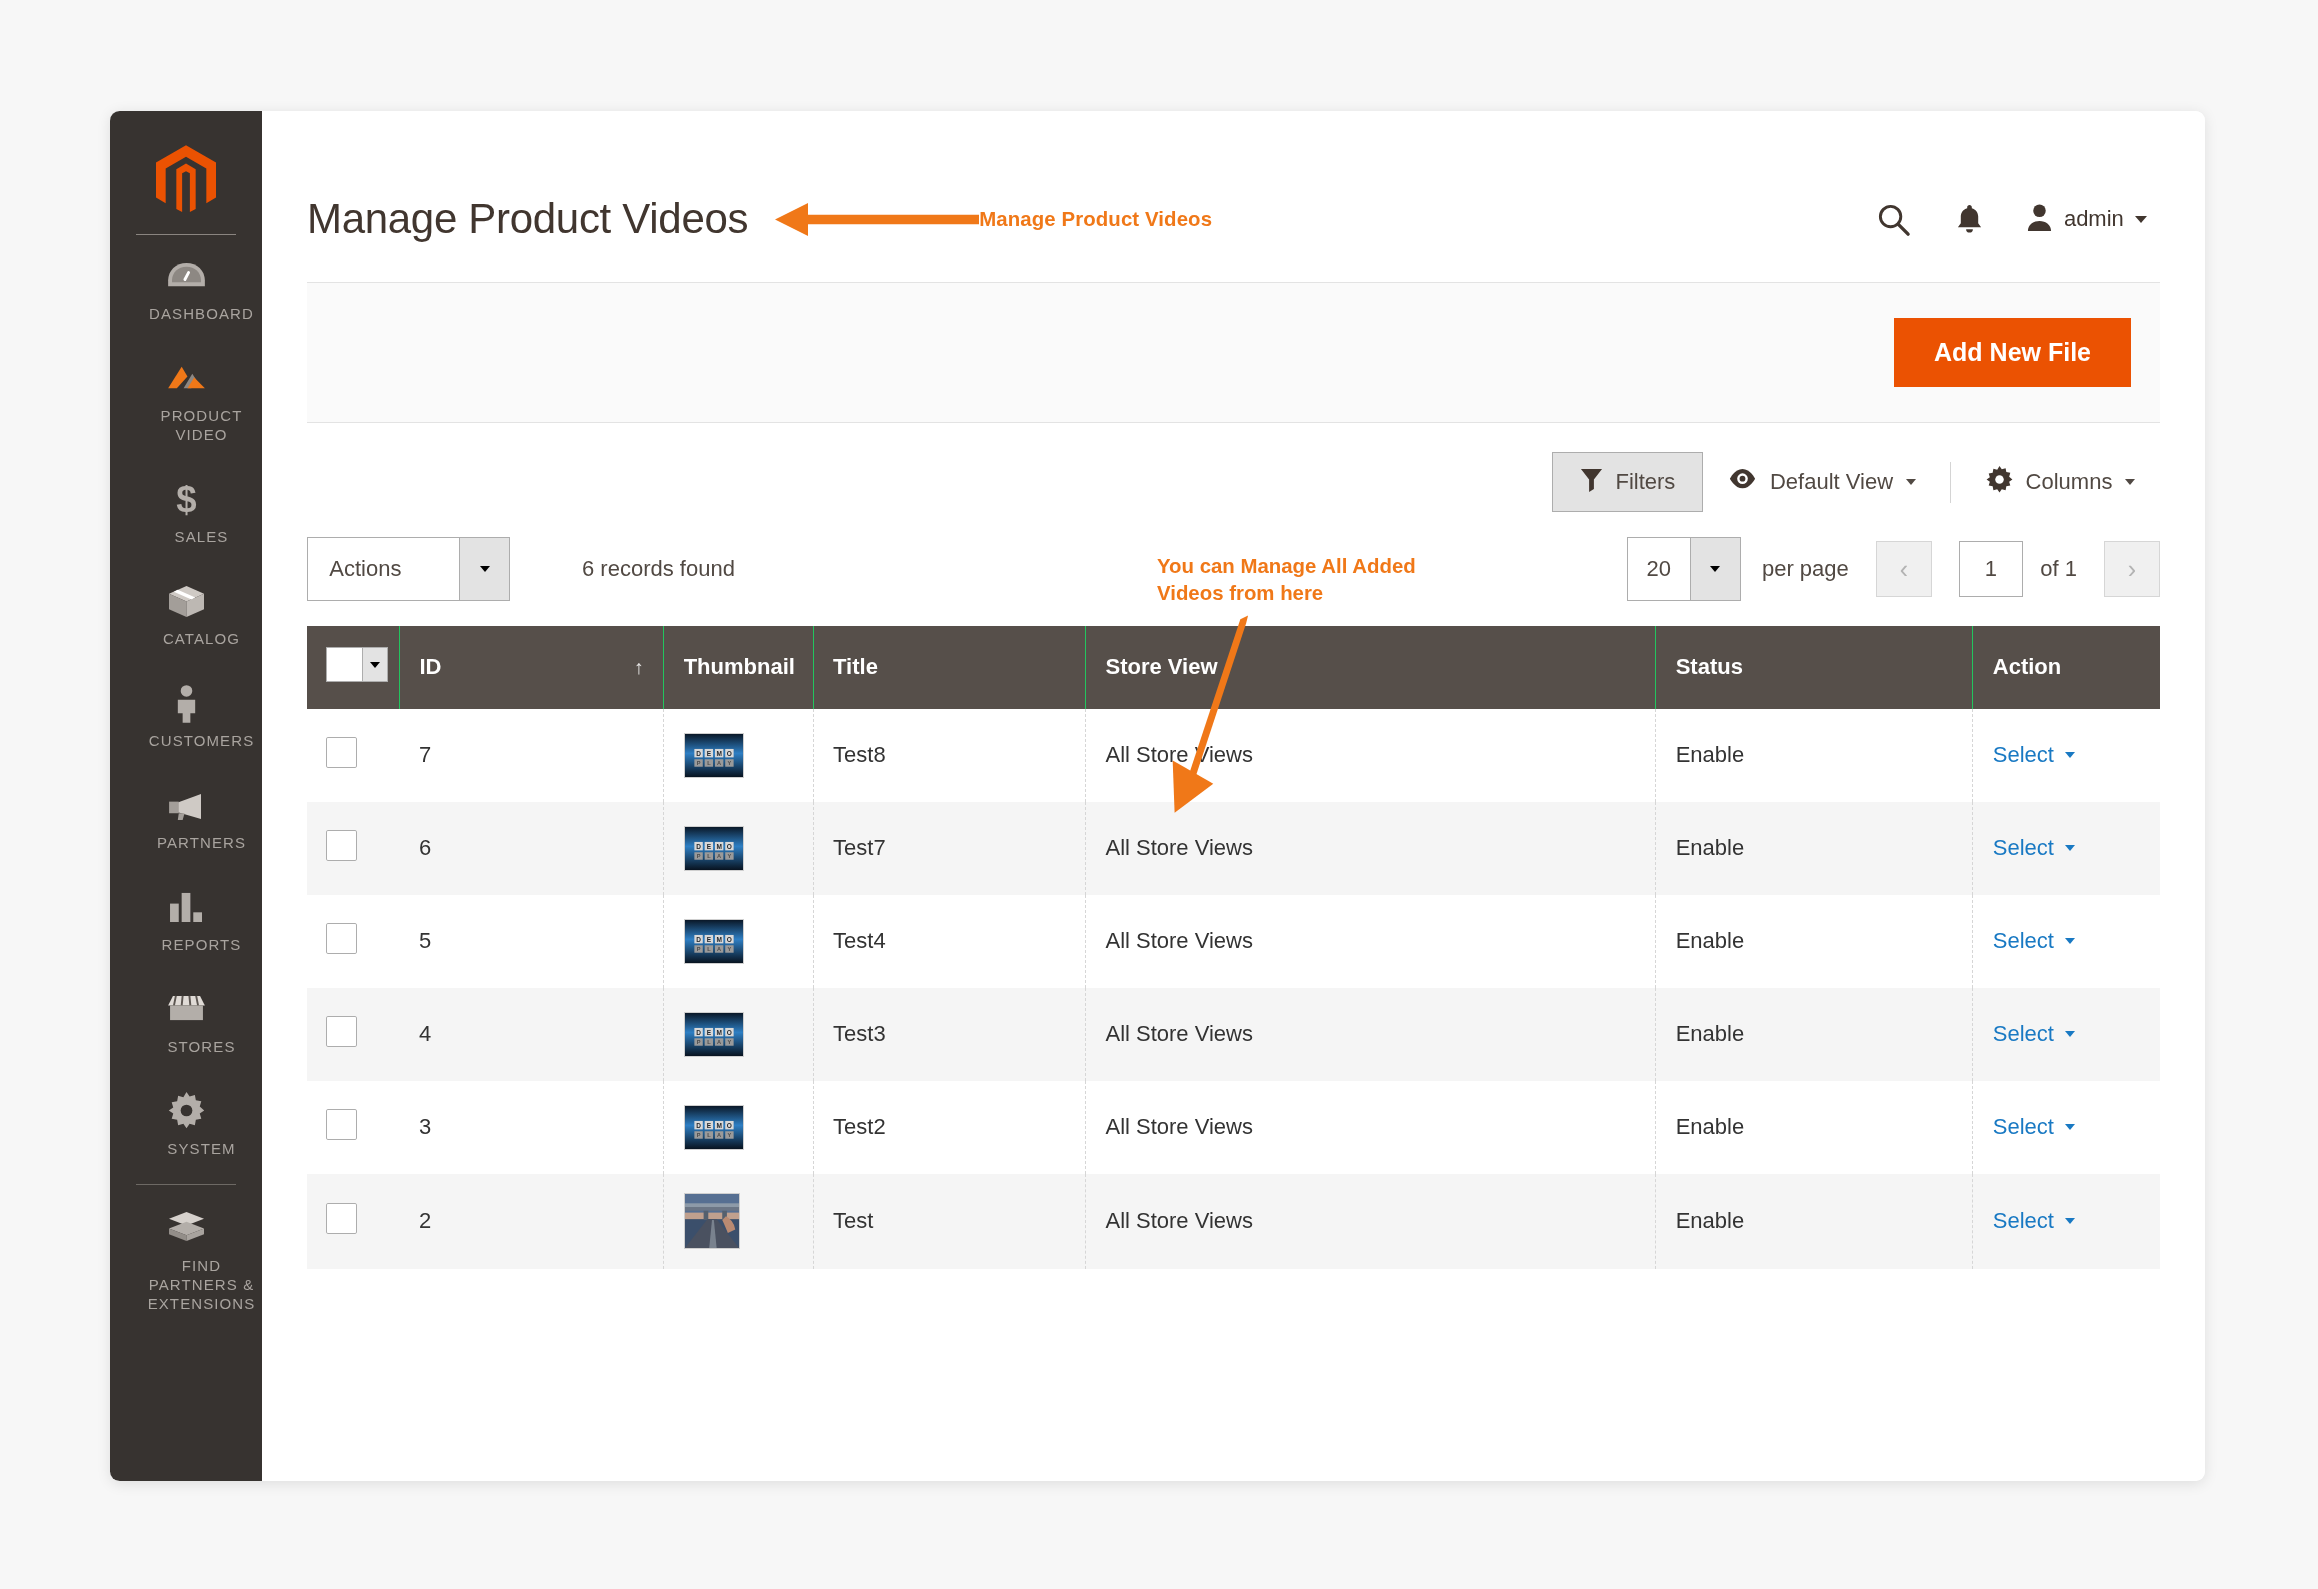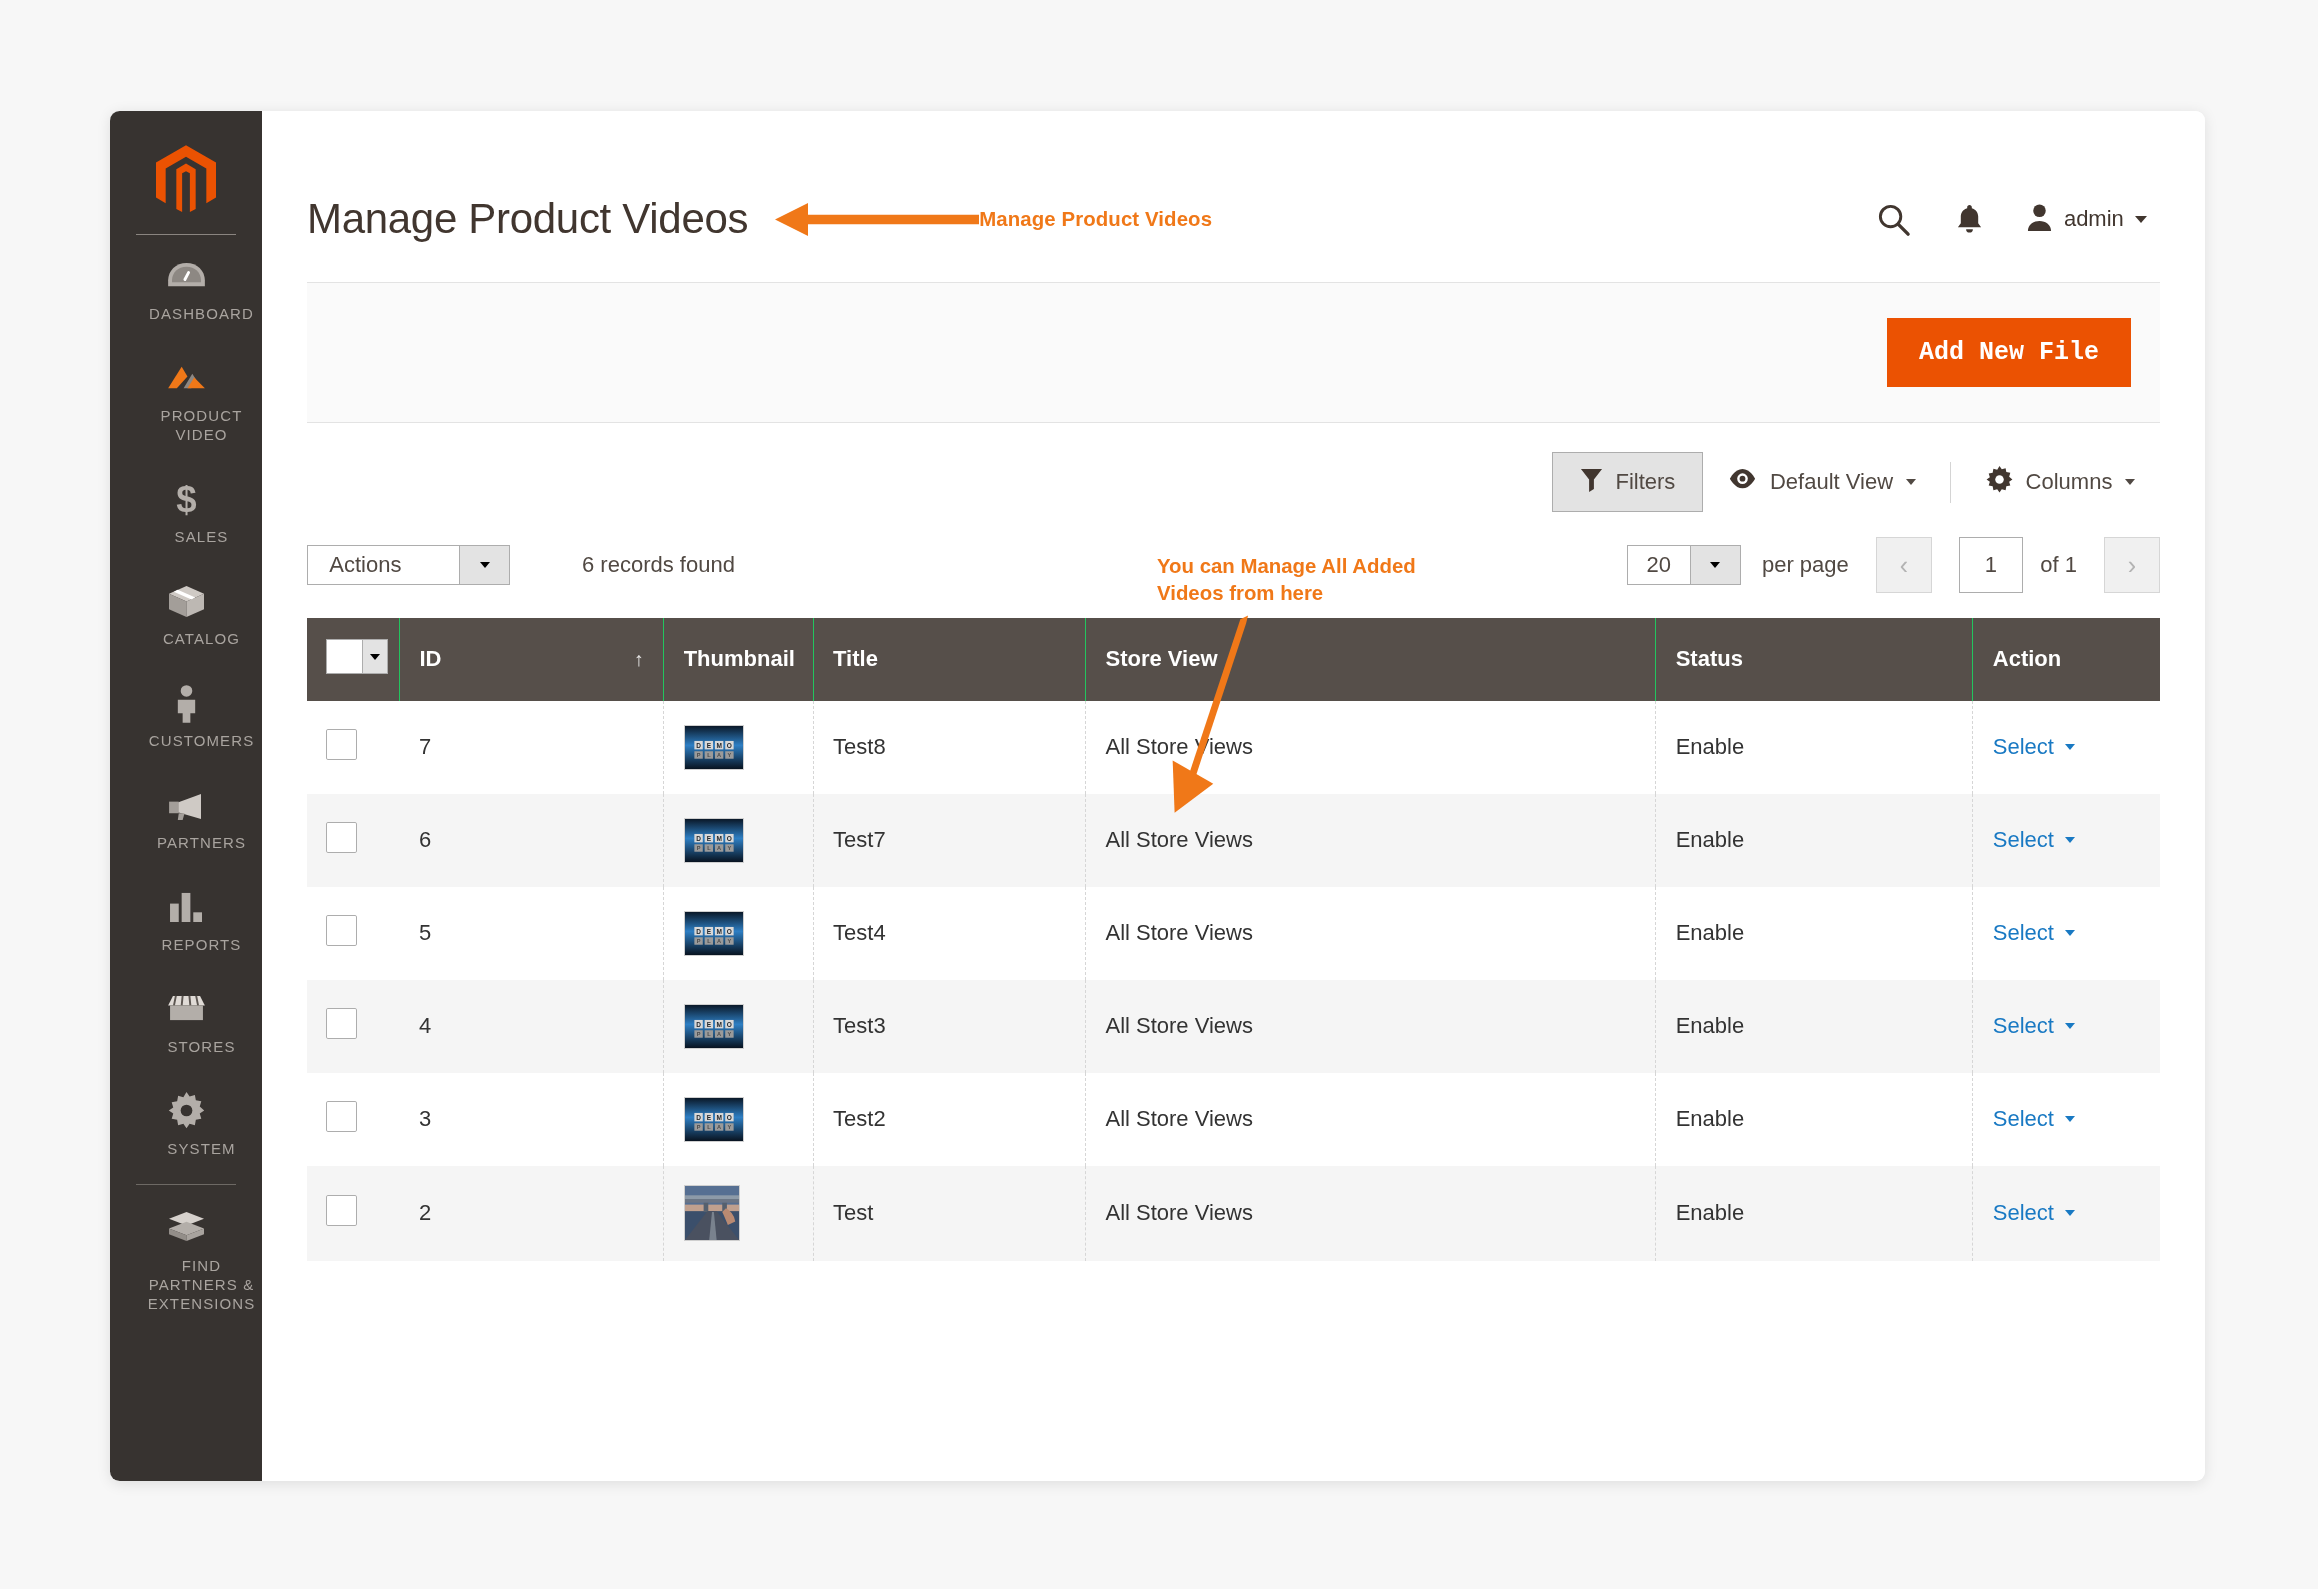--- a/index.html
+++ b/index.html
@@ -152,23 +152,23 @@
     justify-content: flex-end;
     padding-right: 29px;
     position: relative;
   }
   .btn-primary {
     background: #eb5202;
     color: #ffffff;
     border: none;
     font-size: 25px;
     font-weight: bold;
-    padding: 22px 32px;
+    padding: 22px 40px;
     cursor: pointer;
-    font-family: Liberation Mono, monospace;
+    font-family: Liberation Sans, sans-serif;
     line-height: 1;
   }
 
   
   .annot-grid {
     position: absolute;
     left: 895px;
     top: 442px;
     pointer-events: none;
     z-index: 20;
@@ -216,21 +216,21 @@
   
   .grid-ctl2 {
     display: flex;
     align-items: center;
     padding: 25px 45px 0 45px;
   }
   .select-box {
     display: flex; align-items: stretch;
     border: 1px solid #adadad;
     background: #ffffff;
-    height: 40px;
+    height: 64px;
     cursor: pointer;
   }
   .select-box .sv {
     display:flex; align-items:center;
     padding: 0 21.3px;
     font-size: 22px;
     color: #514943;
     min-width: 0;
   }
   .select-box .sarrow {

